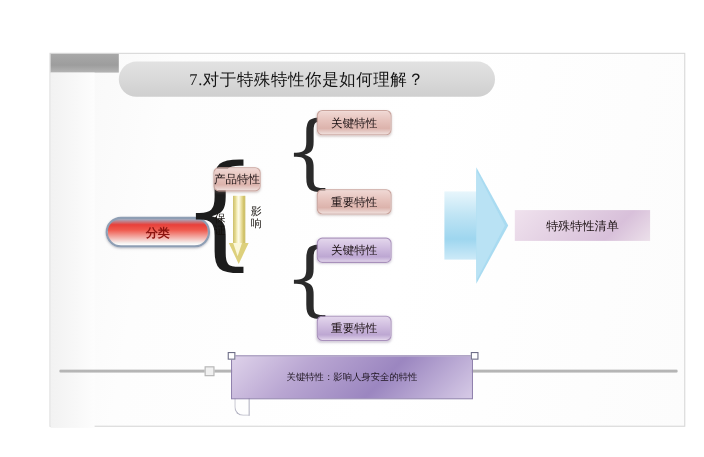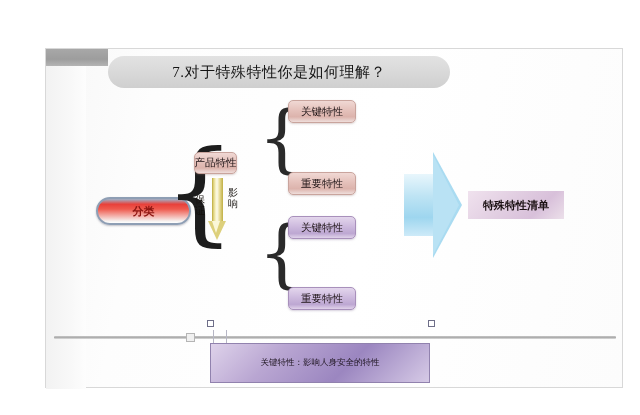--- a/index.html
+++ b/index.html
@@ -240,47 +240,45 @@
     border-top: 50px solid transparent;
     border-bottom: 50px solid transparent;
     border-left: 26px solid #b9e2f4;
   }
 
   
   .out-box {
     position: absolute;
     left: 468px;
     top: 191px;
-    width: 96px;
+    width: 123px;
     height: 28px;
     display: flex;
     align-items: center;
     justify-content: center;
     background: linear-gradient(135deg, #f0e2ee 0%, #e2cfe2 40%, #d8c0da 72%, #ece0ea 100%);
     font-size: 11px;
     color: #1a1012;
     white-space: nowrap;
-    font-weight: bold;
   }
 
   
   .note {
     position: absolute;
     left: 210px;
     top: 323px;
     width: 220px;
     height: 40px;
     background: linear-gradient(135deg, #ded2ea 0%, #b9a6d2 30%, #9b86c0 62%, #d6cae6 100%);
     border: 1px solid #9182ae;
     display: flex;
     flex-direction: column;
     align-items: center;
     justify-content: center;
     box-sizing: border-box;
-    margin-top: 20px;
   }
   .note-line {
     font-size: 8.5px;
     color: #1e1520;
     line-height: 1.55;
     white-space: nowrap;
   }
   .note-handle {
     position: absolute;
     width: 5px;

